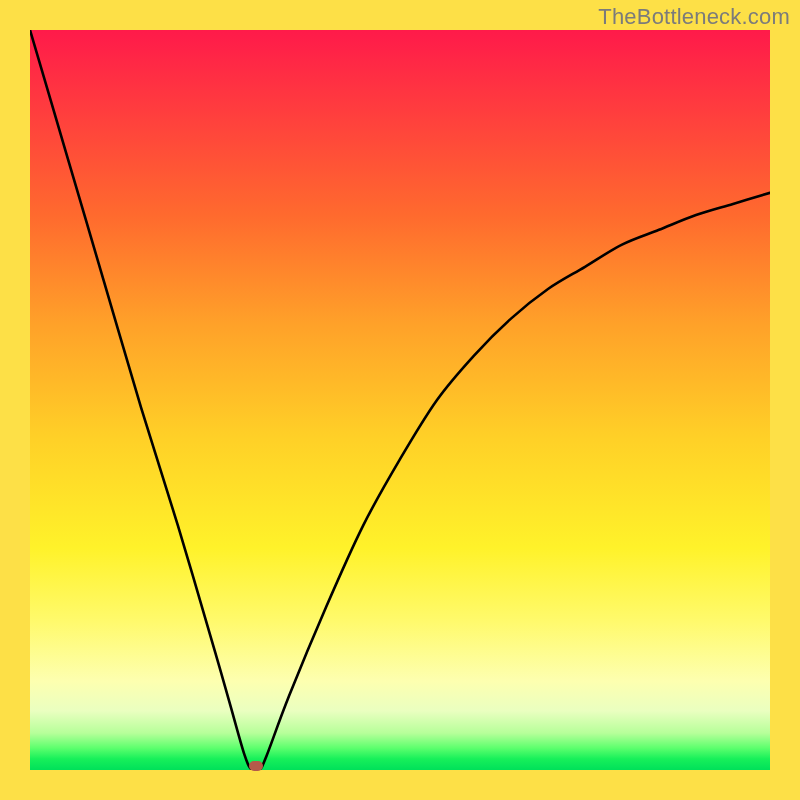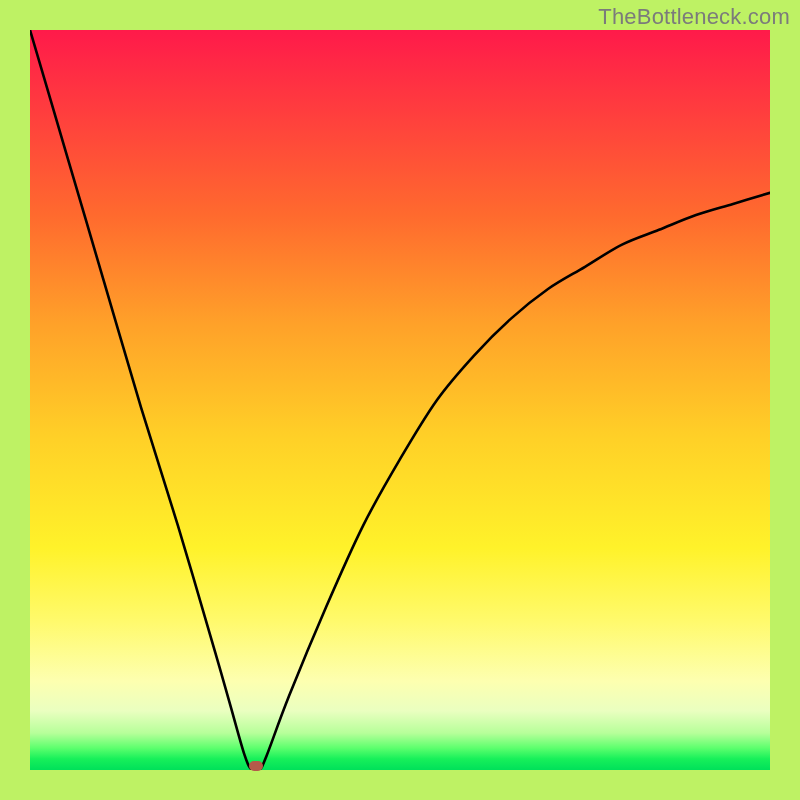--- a/index.html
+++ b/index.html
@@ -8,21 +8,21 @@
     width: 800px;
     height: 800px;
     background: #000;
     overflow: hidden;
     font-family: Arial, Helvetica, sans-serif;
   }
   .frame {
     position: absolute;
     top: 0; left: 0;
     width: 800px; height: 800px;
-    background: #bef264;
+    background: #fde047;
   }
   .plot {
     position: absolute;
     left: 30px;
     top: 30px;
     width: 740px;
     height: 740px;
     
     background: linear-gradient(
       to bottom,

